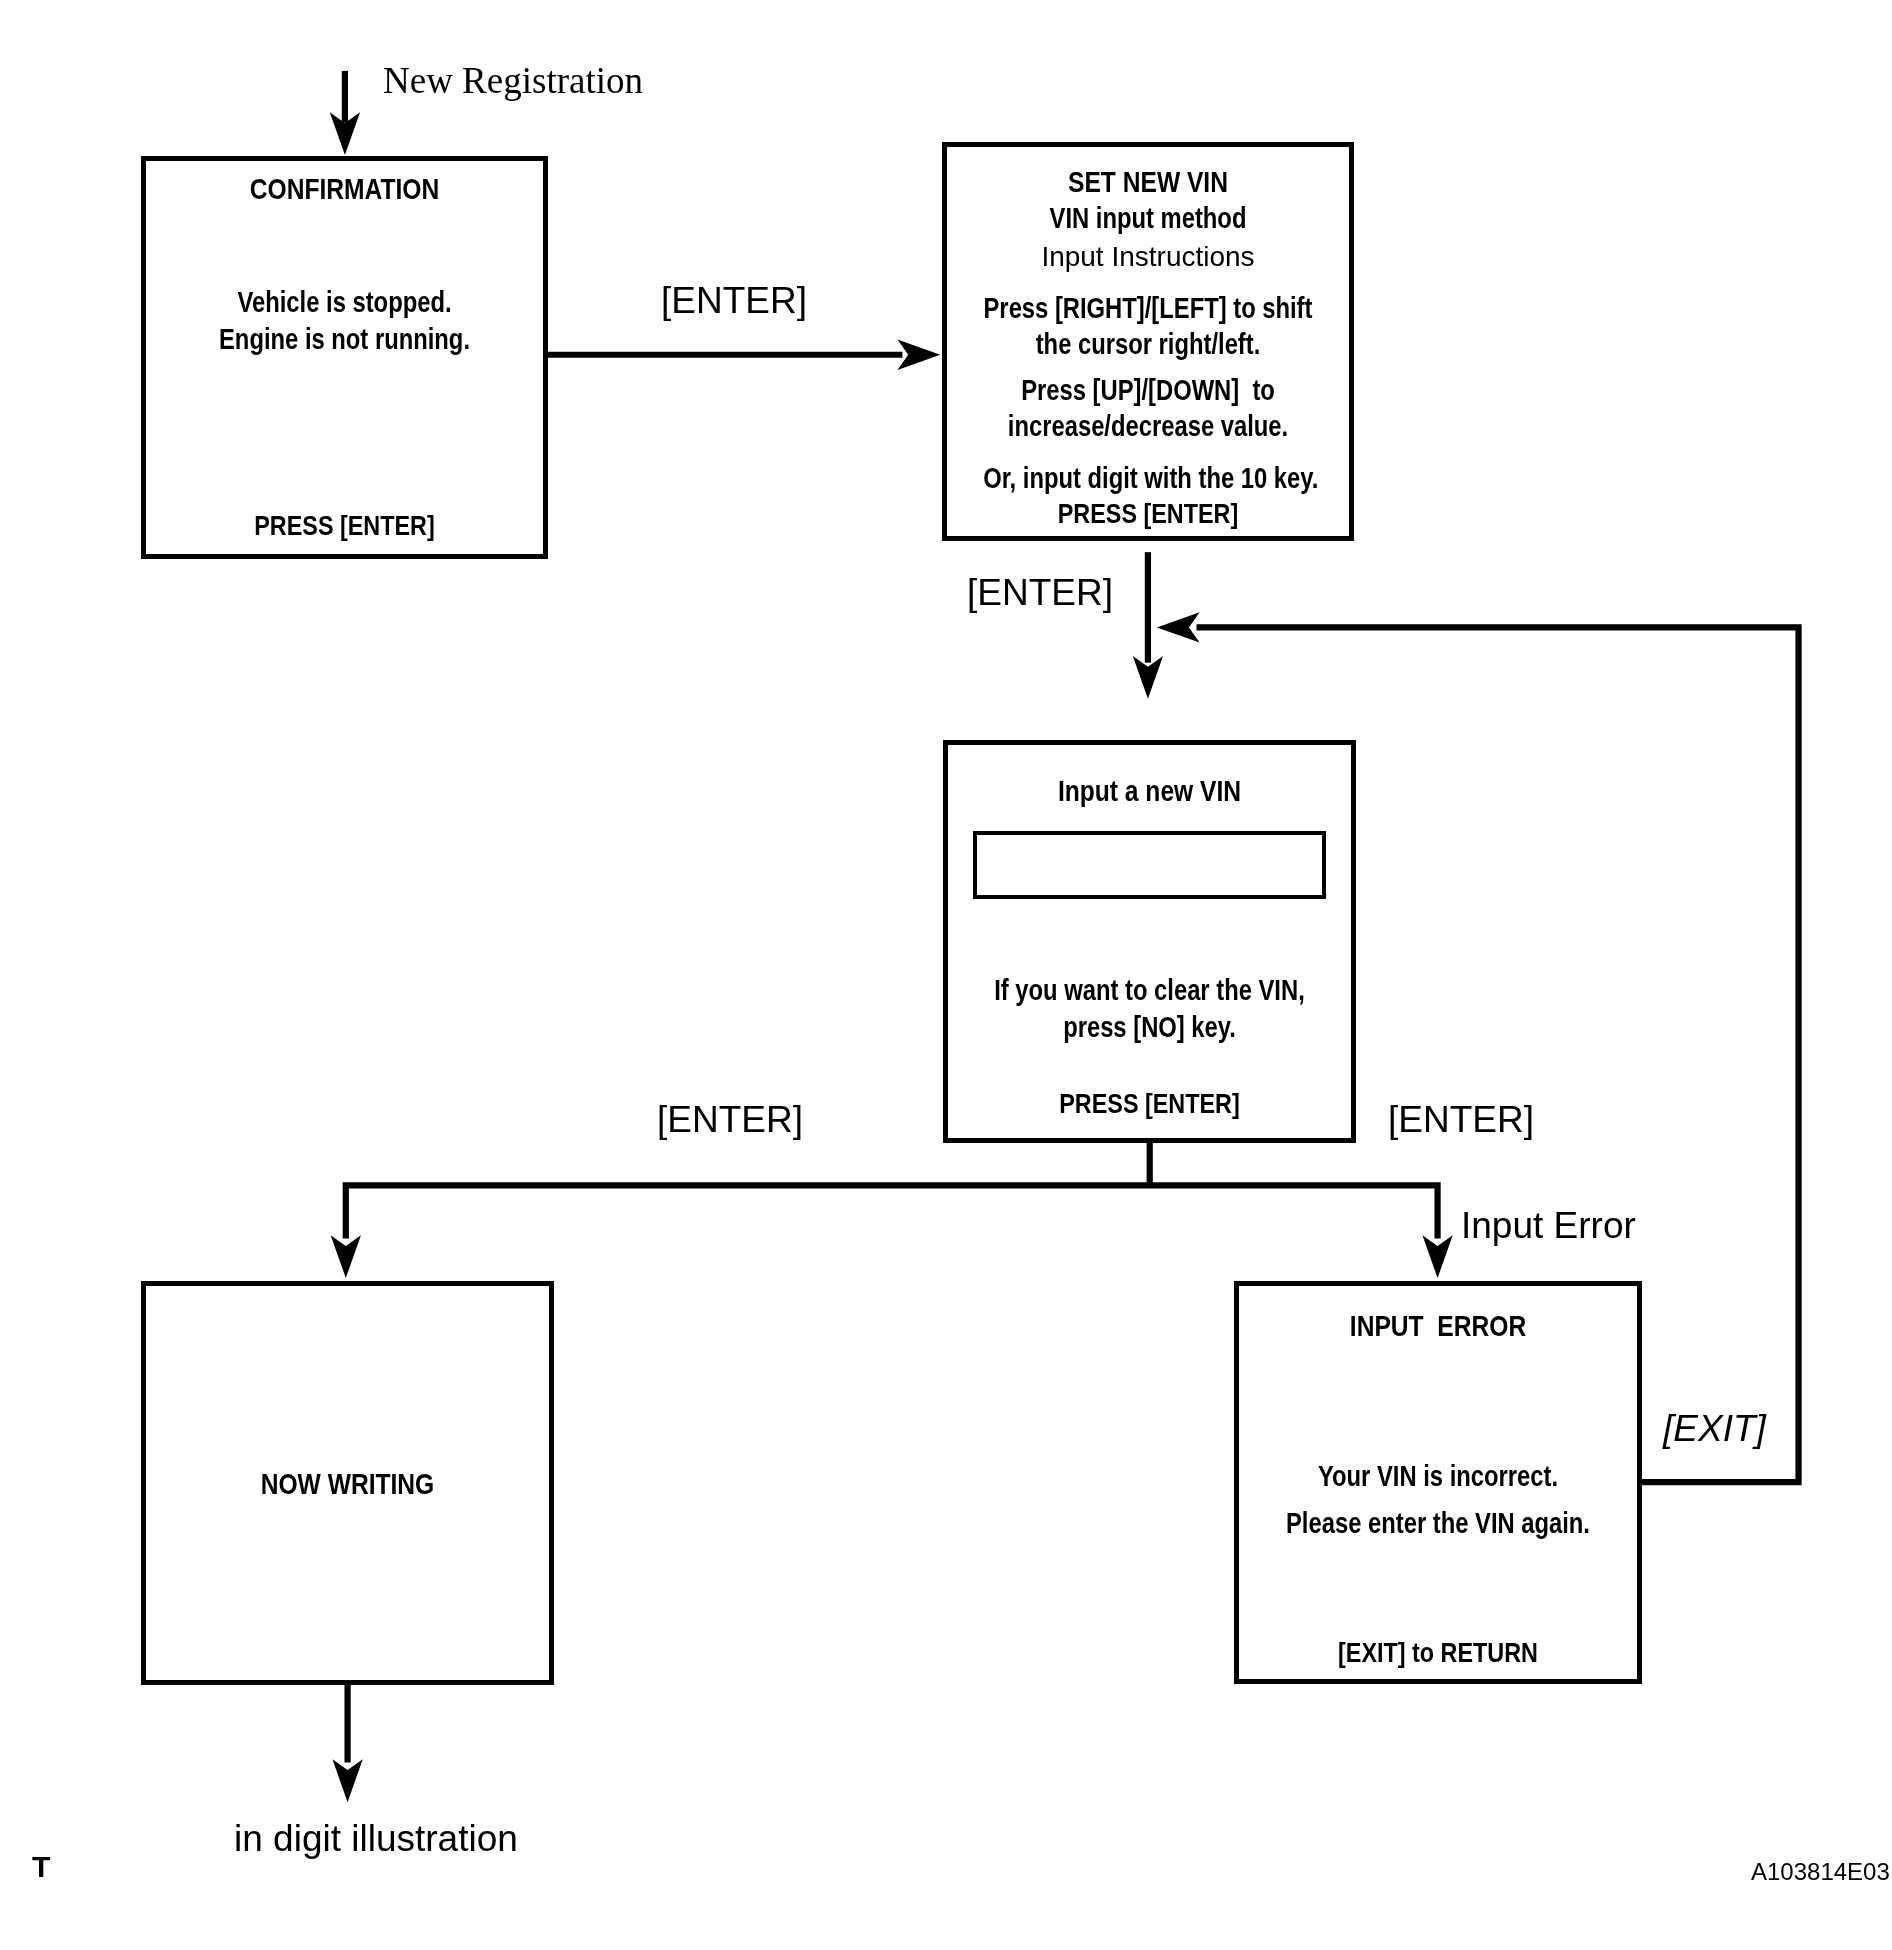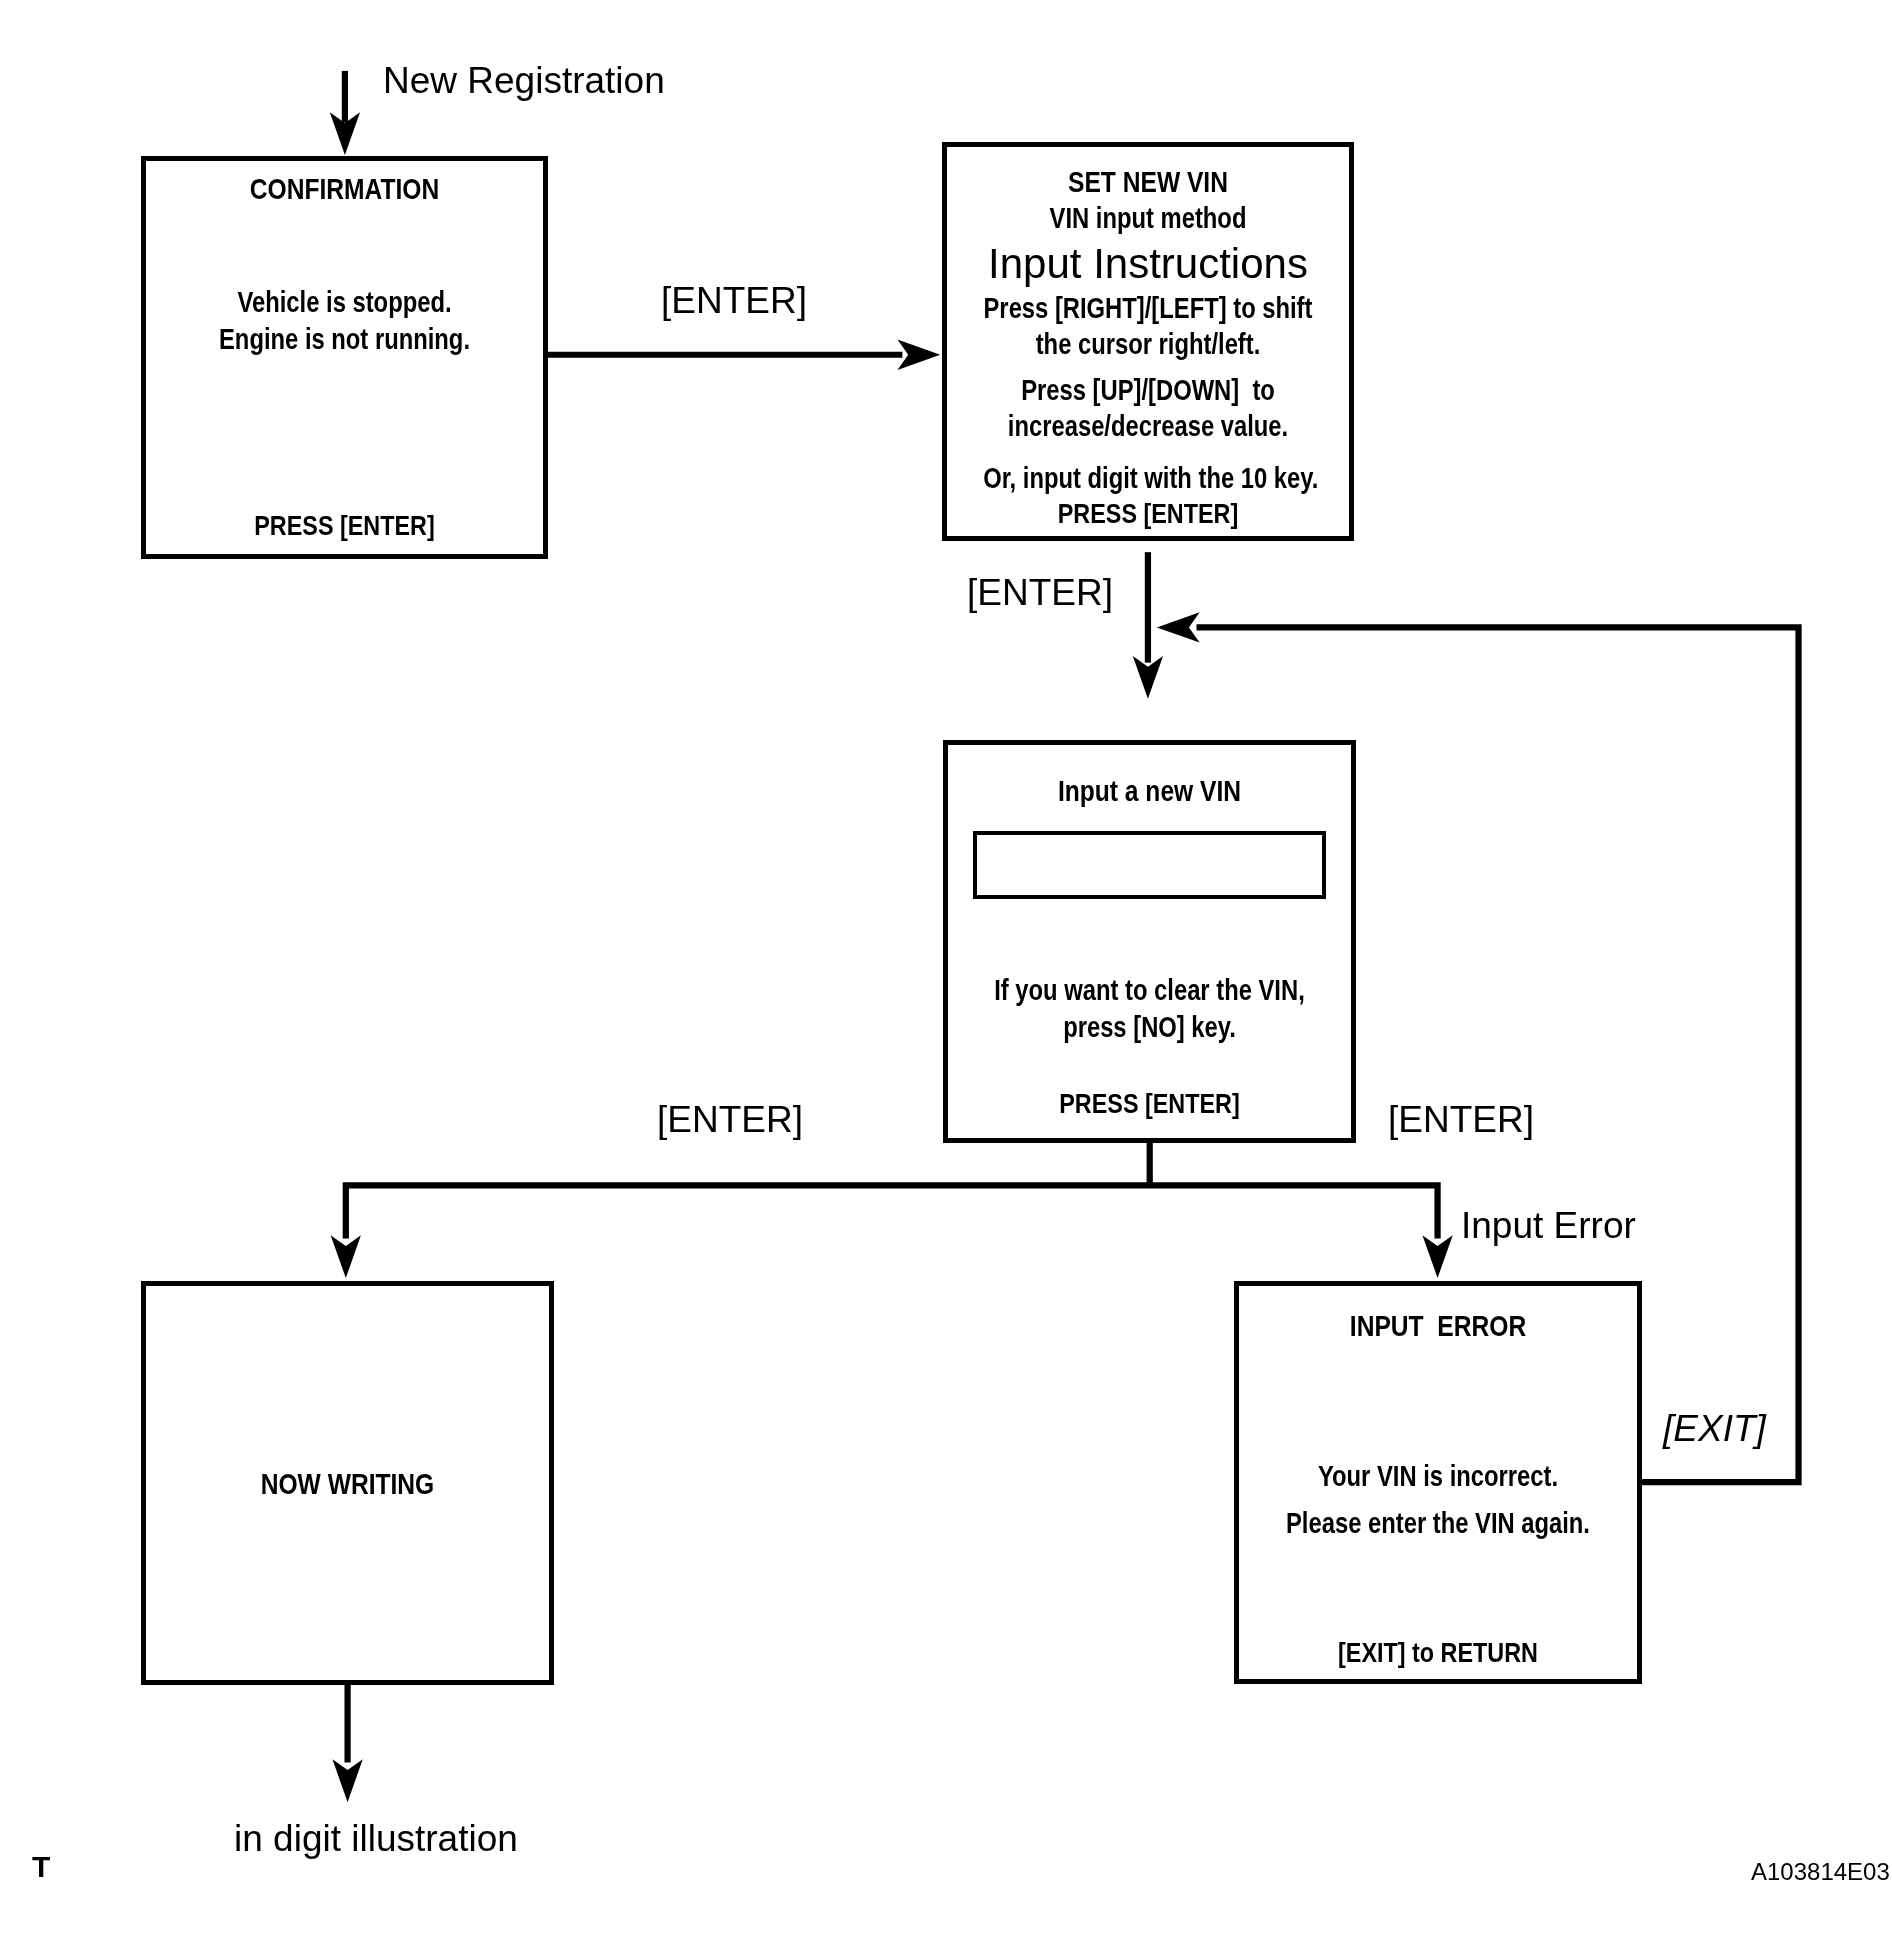--- a/index.html
+++ b/index.html
@@ -30,21 +30,21 @@
     line-height: 1;
     transform: scaleX(0.82);
     transform-origin: 50% 50%;
     white-space: nowrap;
   }
   .t34 { font-size: 30px; }
   .t33 { font-size: 29px; }
   .t32 { font-size: 28.5px; }
   .instr {
     font-weight: normal;
-    font-size: 42px;
+    font-size: 28px;
     transform: none;
   }
   .pre { white-space: pre; }
   .edge-label {
     position: absolute;
     font-size: 37px;
     font-weight: normal;
     line-height: 1;
     white-space: nowrap;
   }
@@ -95,21 +95,21 @@
     <polygon points="1298,704 1346,687 1334,704 1346,721"></polygon>
 
     <path d="M1290 1237 V1330 M388 1330 H1613 M388 1330 V1386 M1613 1330 V1386"></path>
     <polygon points="388,1434 371,1386 388,1398 405,1386"></polygon>
     <polygon points="1613,1434 1596,1386 1613,1398 1630,1386"></polygon>
 
     <path d="M390 1890 V1974"></path>
     <polygon points="390,2022 373,1974 390,1986 407,1974"></polygon>
   </svg>
 
-  <div class="edge-label" style="left:383px; top:62px;">New Registration</div>
+  <div class="edge-label" style="left:383px; top:62px;font-family:Liberation Serif, serif;">New Registration</div>
   <div class="edge-label" style="left:661px; top:282px;">[ENTER]</div>
   <div class="edge-label" style="left:967px; top:574px;">[ENTER]</div>
   <div class="edge-label" style="left:657px; top:1101px;">[ENTER]</div>
   <div class="edge-label" style="left:1388px; top:1101px;">[ENTER]</div>
   <div class="edge-label" style="left:1461px; top:1207px;">Input Error</div>
   <div class="edge-label" style="left:1663px; top:1410px;font-style:italic;">[EXIT]</div>
   <div class="edge-label" style="left:234px; top:1820px;">in digit illustration</div>
   <div class="page-letter">T</div>
   <div class="figure-id">A103814E03</div>
 

